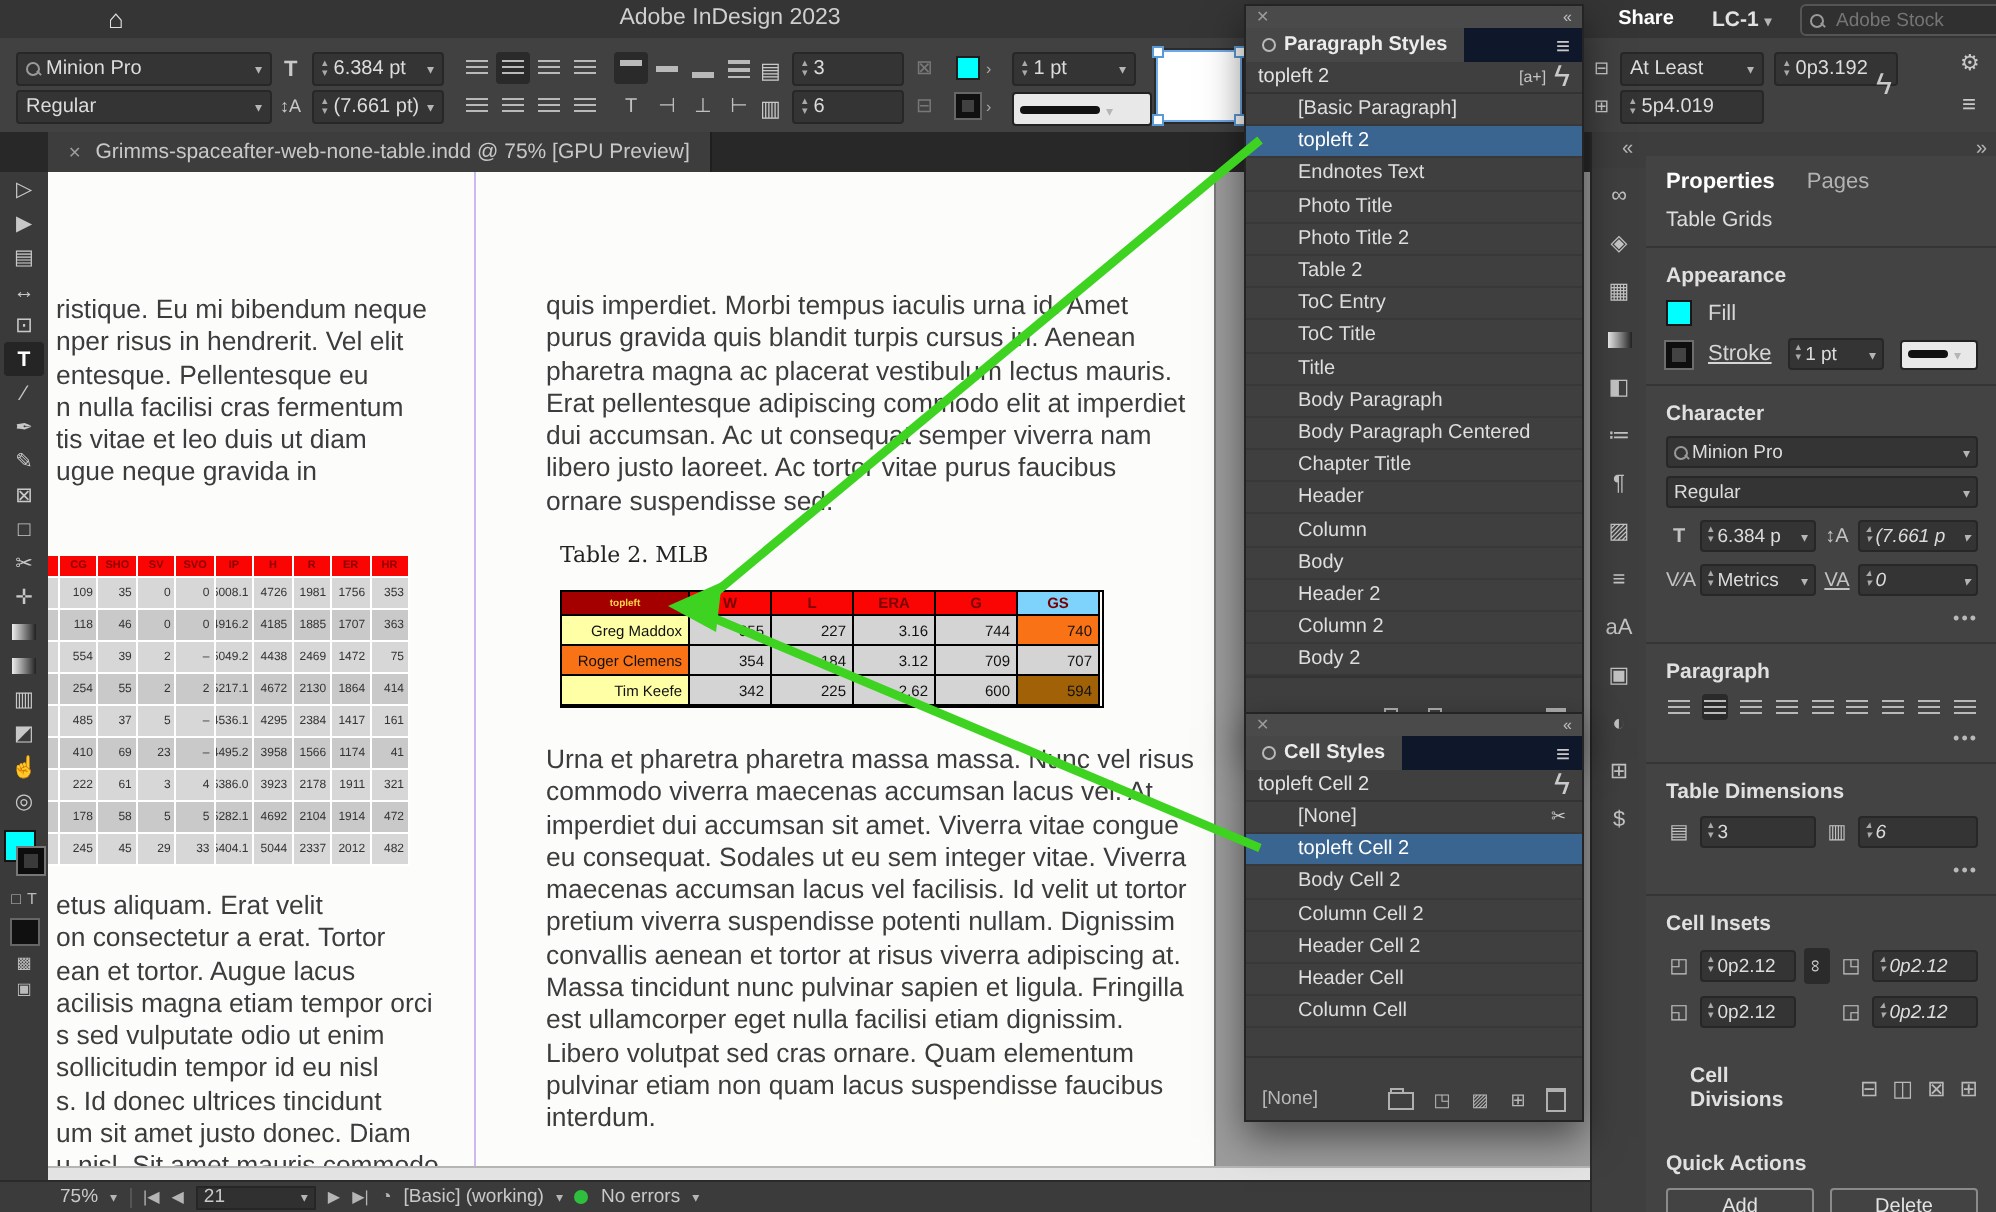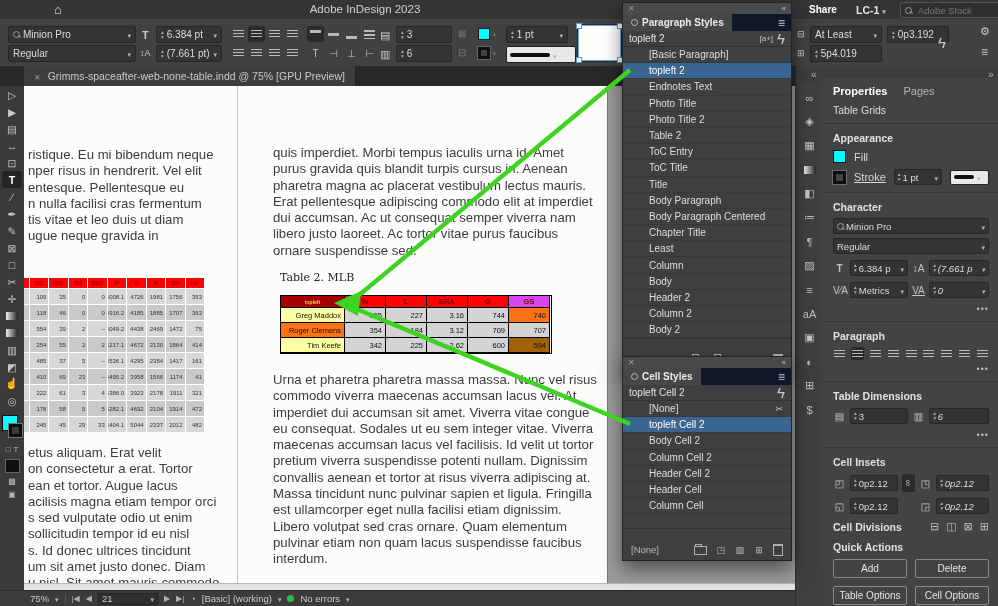--- a/index.html
+++ b/index.html
@@ -501,21 +501,21 @@
         <div class="dline">ornare suspendisse sed.</div>
       </div>
     <div class="caption" style="left:256px;top:185px">Table 2. MLB</div>
     <div class="mtable" id="mlbtable">
         <div class="mrow h">
           <span class="mcell" style="background: rgb(164, 0, 0); color: rgb(255, 210, 74); font-size: 5px; justify-content: center;">topleft</span>
           <span class="mcell" style="background: rgb(251, 4, 4);">W</span>
           <span class="mcell" style="background: rgb(251, 4, 4);">L</span>
           <span class="mcell" style="background: rgb(251, 4, 4);">ERA</span>
           <span class="mcell" style="background: rgb(251, 4, 4);">G</span>
-          <span class="mcell" style="background: #d946ef;">GS</span>
+          <span class="mcell" style="background: #7dd3fc;">GS</span>
         </div>
         <div class="mrow">
           <span class="mcell" style="background: rgb(255, 255, 166);">Greg Maddox</span>
           <span class="mcell" style="background: rgb(212, 212, 212);">355</span>
           <span class="mcell" style="background: rgb(212, 212, 212);">227</span>
           <span class="mcell" style="background: rgb(212, 212, 212);">3.16</span>
           <span class="mcell" style="background: rgb(212, 212, 212);">744</span>
           <span class="mcell" style="background: #f97316;">740</span>
         </div>
         <div class="mrow">
@@ -729,21 +729,21 @@
             <span>0p2.12</span>
           </span>
         <span style="width:13px"></span>
         <span class="insicon">◲</span>
         <span class="pfld grow">
           <span class="stp"></span>
             <span>0p2.12</span>
           </span>
       </div>
       <div class="prow" style="justify-content:space-between">
-        <span class="phead" style="margin:0">Cell Divisions</span>
+        <span class="phead" style="margin:12px">Cell Divisions</span>
         <span id="celldivicons" style="display:flex;gap:7px;color:#b9b9b9;font-size:11px">
             <span>⊟</span>
             <span>◫</span>
             <span>⊠</span>
             <span>⊞</span>
           </span>
       </div>
       <div class="phead">Quick Actions</div>
       <div class="qgrid" id="qactions">
           <div class="qbtn">Add</div>
@@ -802,21 +802,21 @@
         <div class="srow">
           <span class="slabel">Body Paragraph</span>
         </div>
         <div class="srow">
           <span class="slabel">Body Paragraph Centered</span>
         </div>
         <div class="srow">
           <span class="slabel">Chapter Title</span>
         </div>
         <div class="srow">
-          <span class="slabel">Least</span>
+          <span class="slabel">Header</span>
         </div>
         <div class="srow">
           <span class="slabel">Column</span>
         </div>
         <div class="srow">
           <span class="slabel">Body</span>
         </div>
         <div class="srow">
           <span class="slabel">Header 2</span>
         </div>

